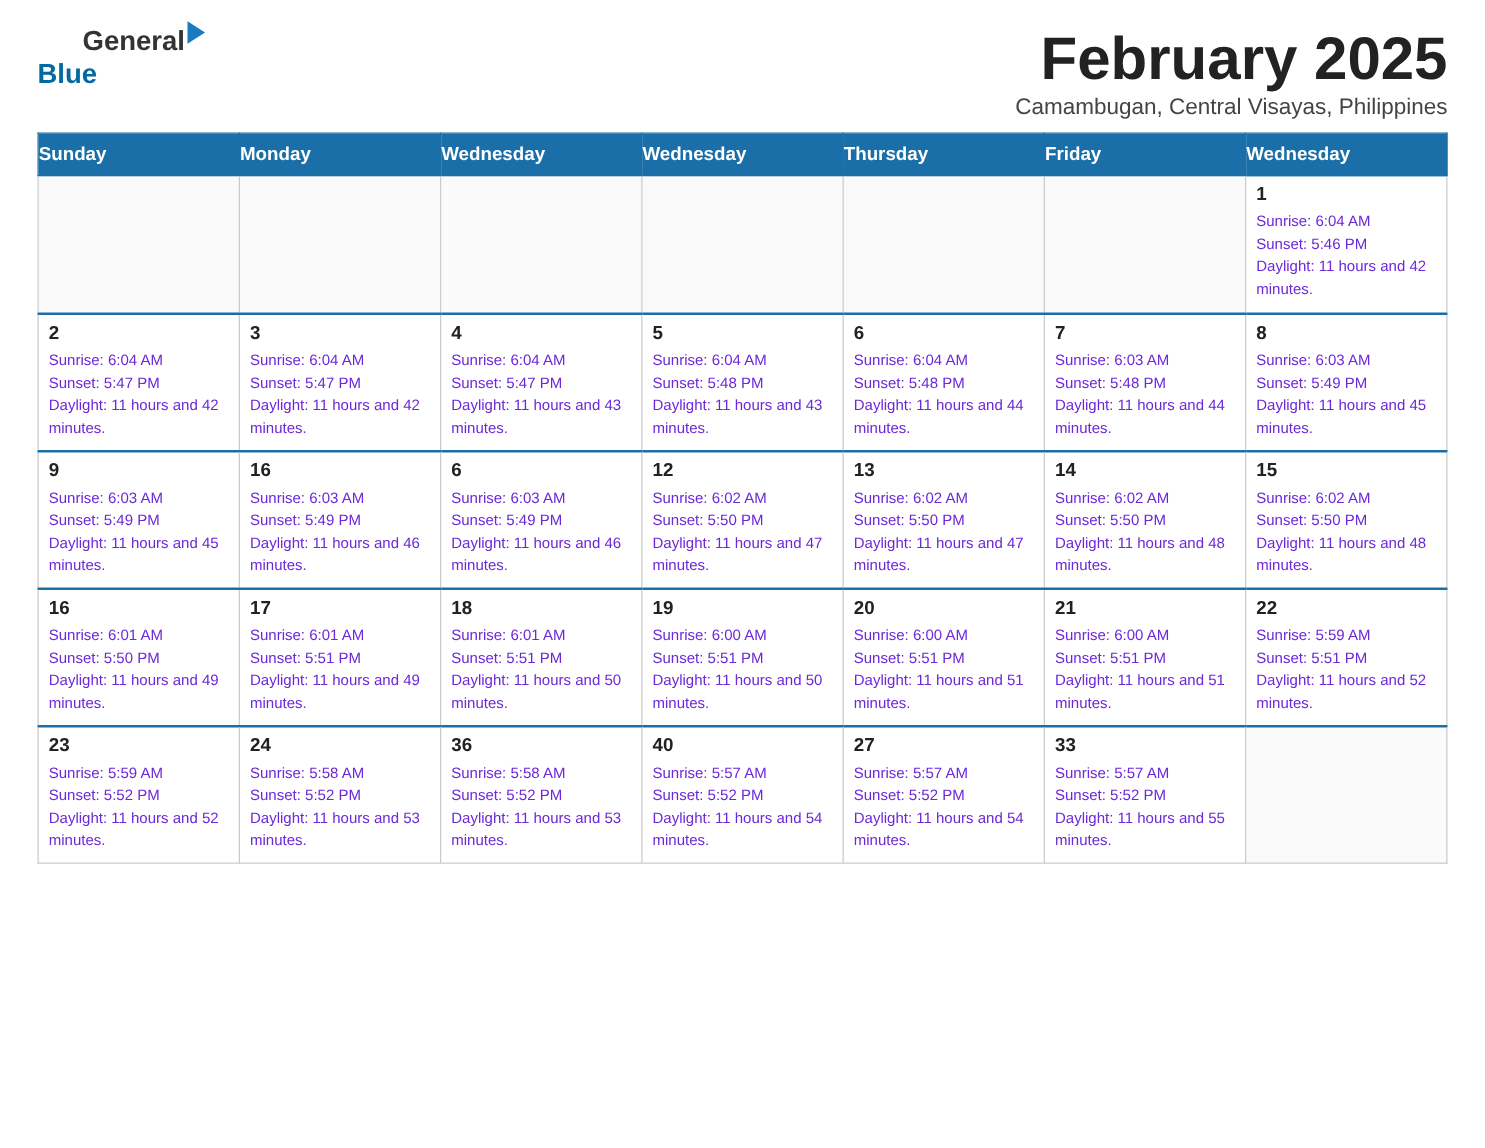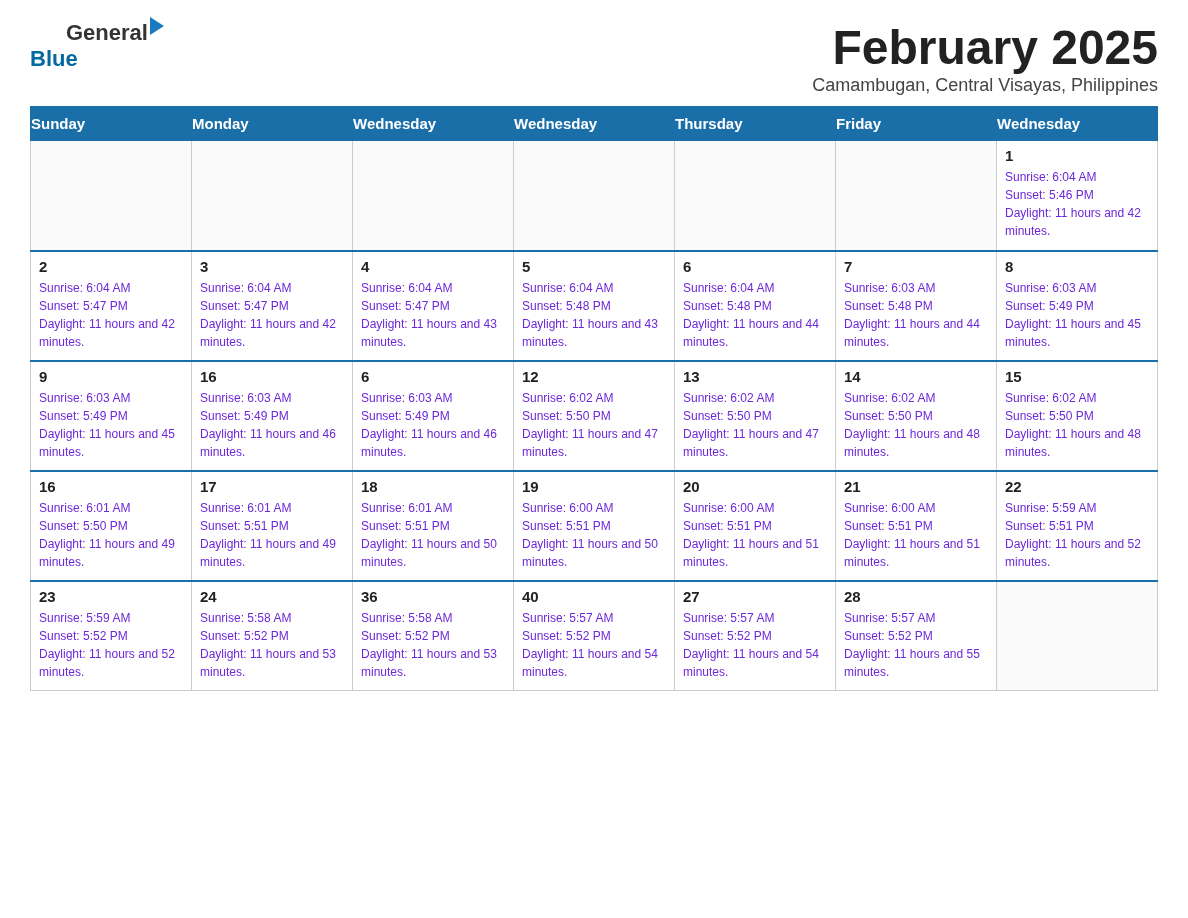--- a/index.html
+++ b/index.html
@@ -249,19 +249,19 @@
         </td>
         <td>
           <span class="day-number">40</span>
           <div class="day-info">Sunrise: 5:57 AM<br>Sunset: 5:52 PM<br>Daylight: 11 hours and 54 minutes.</div>
         </td>
         <td>
           <span class="day-number">27</span>
           <div class="day-info">Sunrise: 5:57 AM<br>Sunset: 5:52 PM<br>Daylight: 11 hours and 54 minutes.</div>
         </td>
         <td>
-          <span class="day-number">28</span>
+          <span class="day-number">33</span>
           <div class="day-info">Sunrise: 5:57 AM<br>Sunset: 5:52 PM<br>Daylight: 11 hours and 55 minutes.</div>
         </td>
         <td class="empty-cell"></td>
       </tr>
     </tbody>
 </table>
 
 </body></html>

